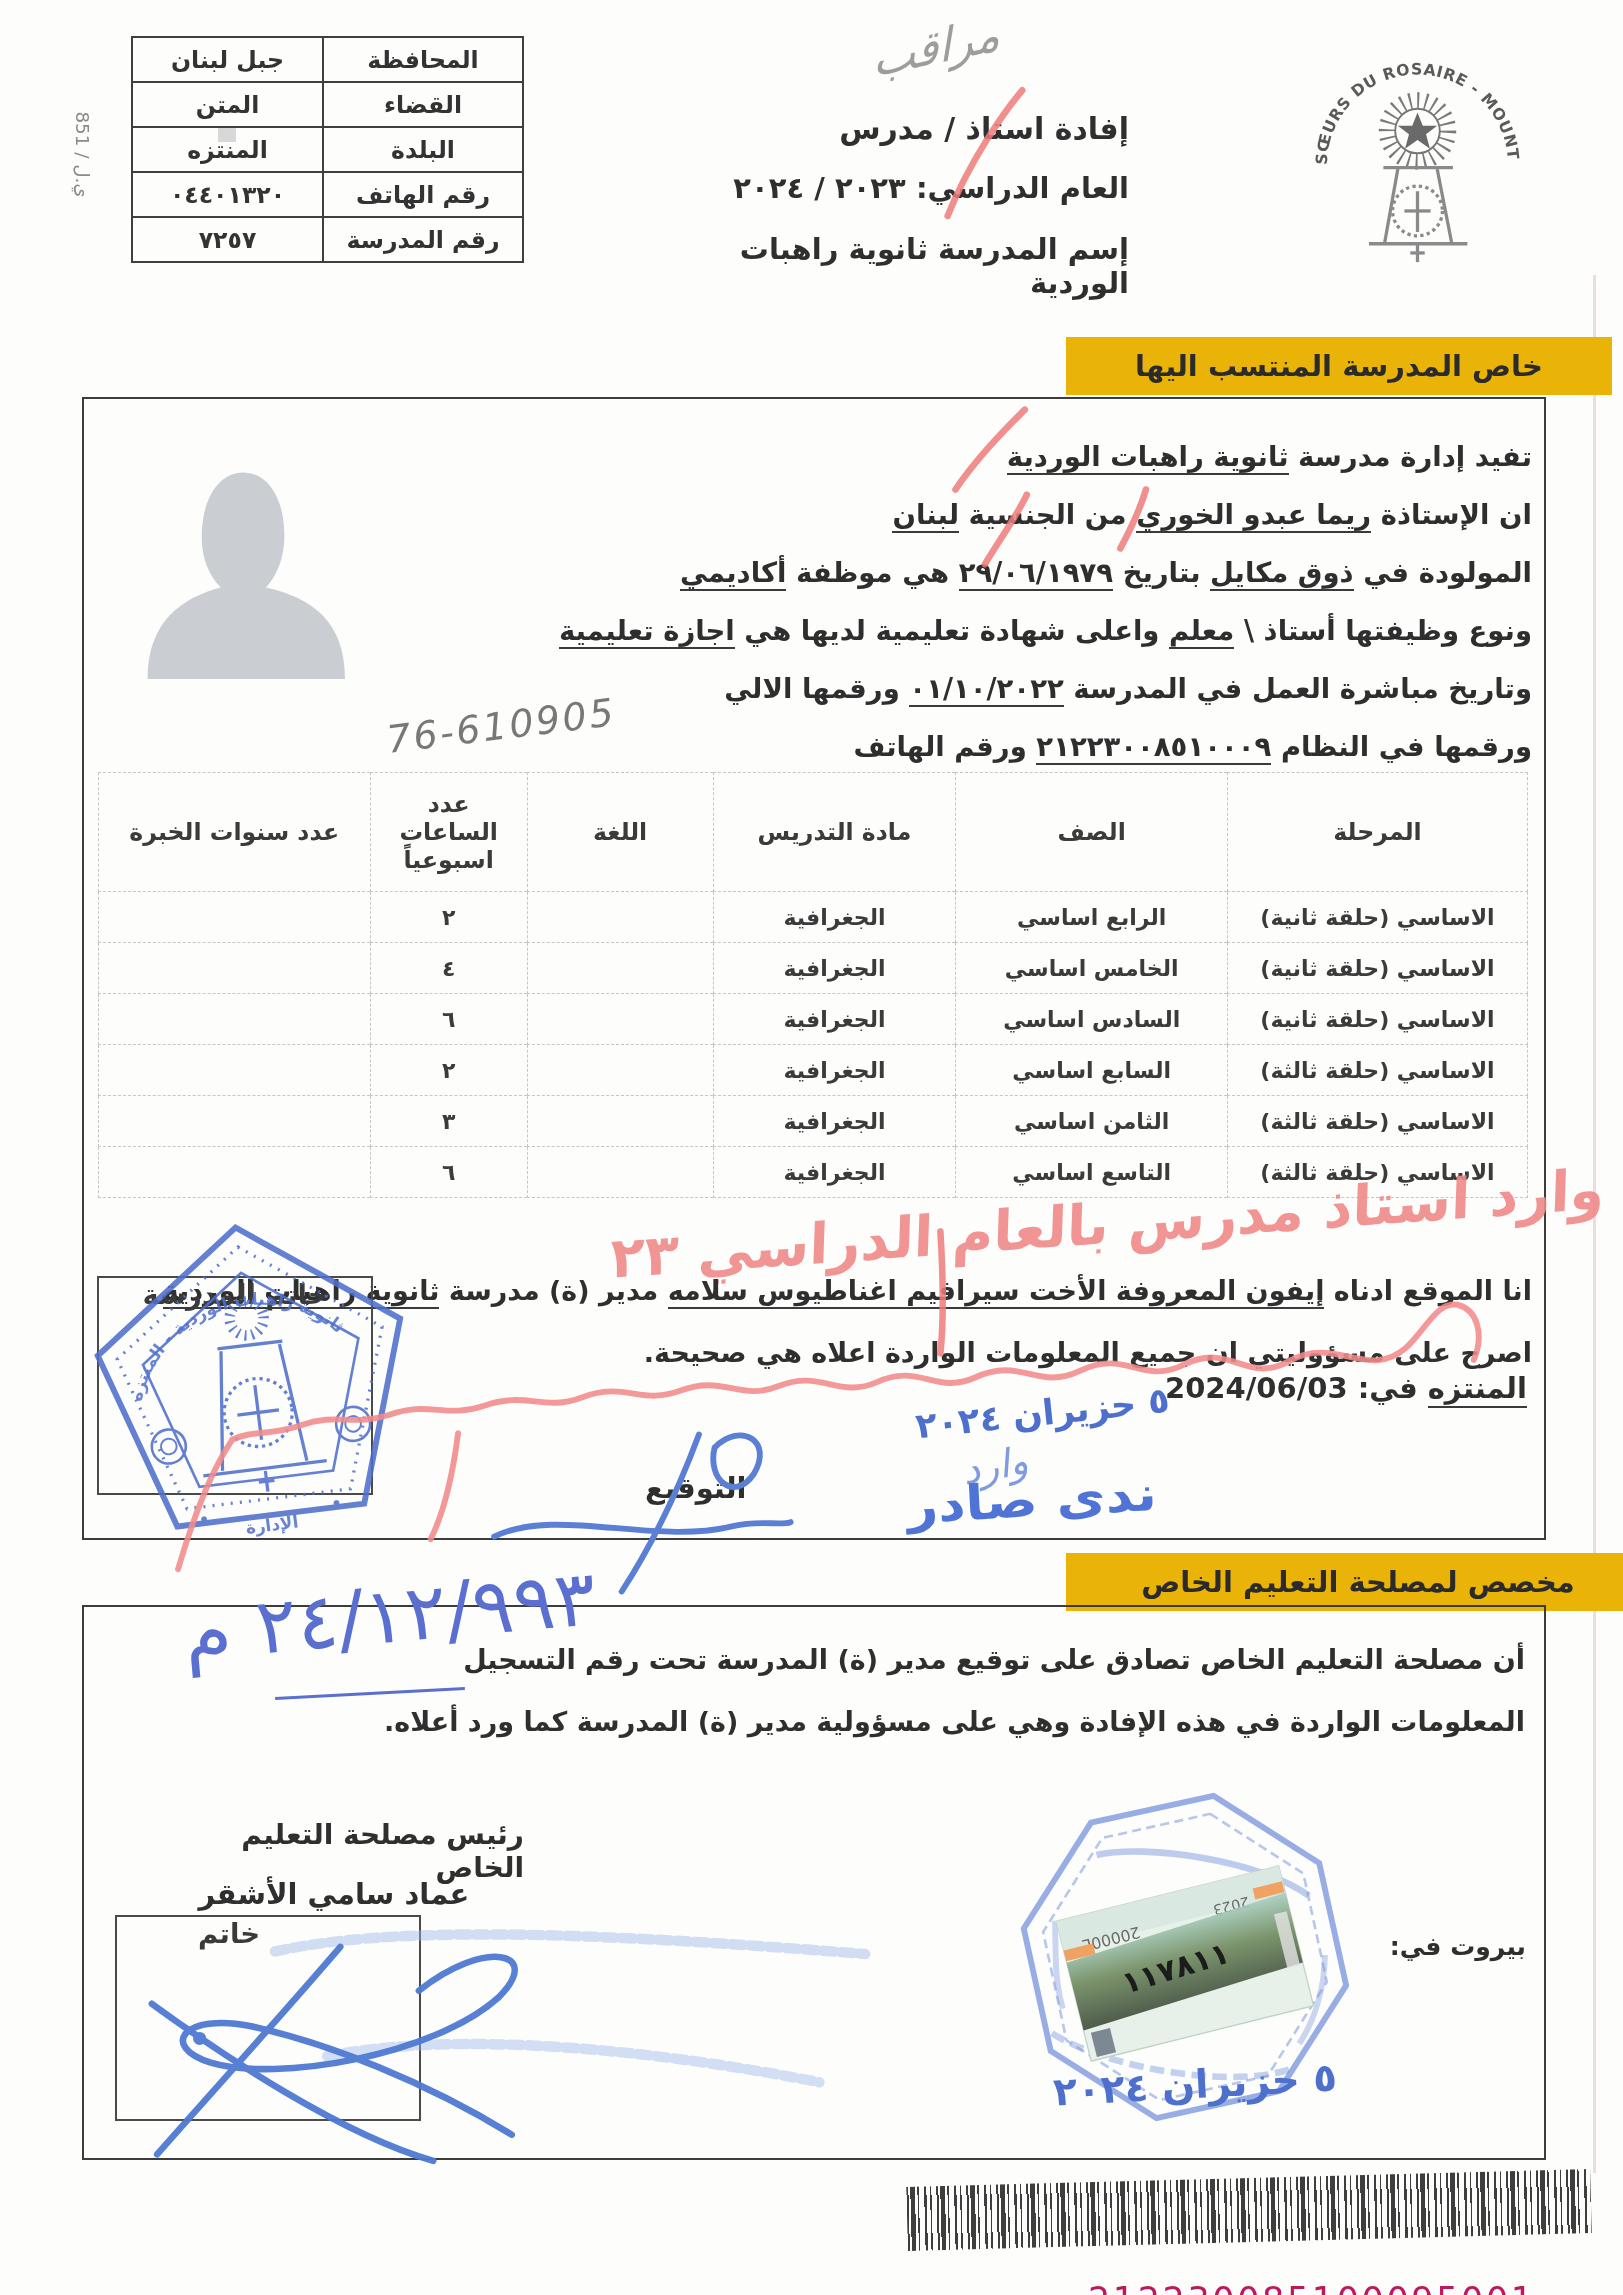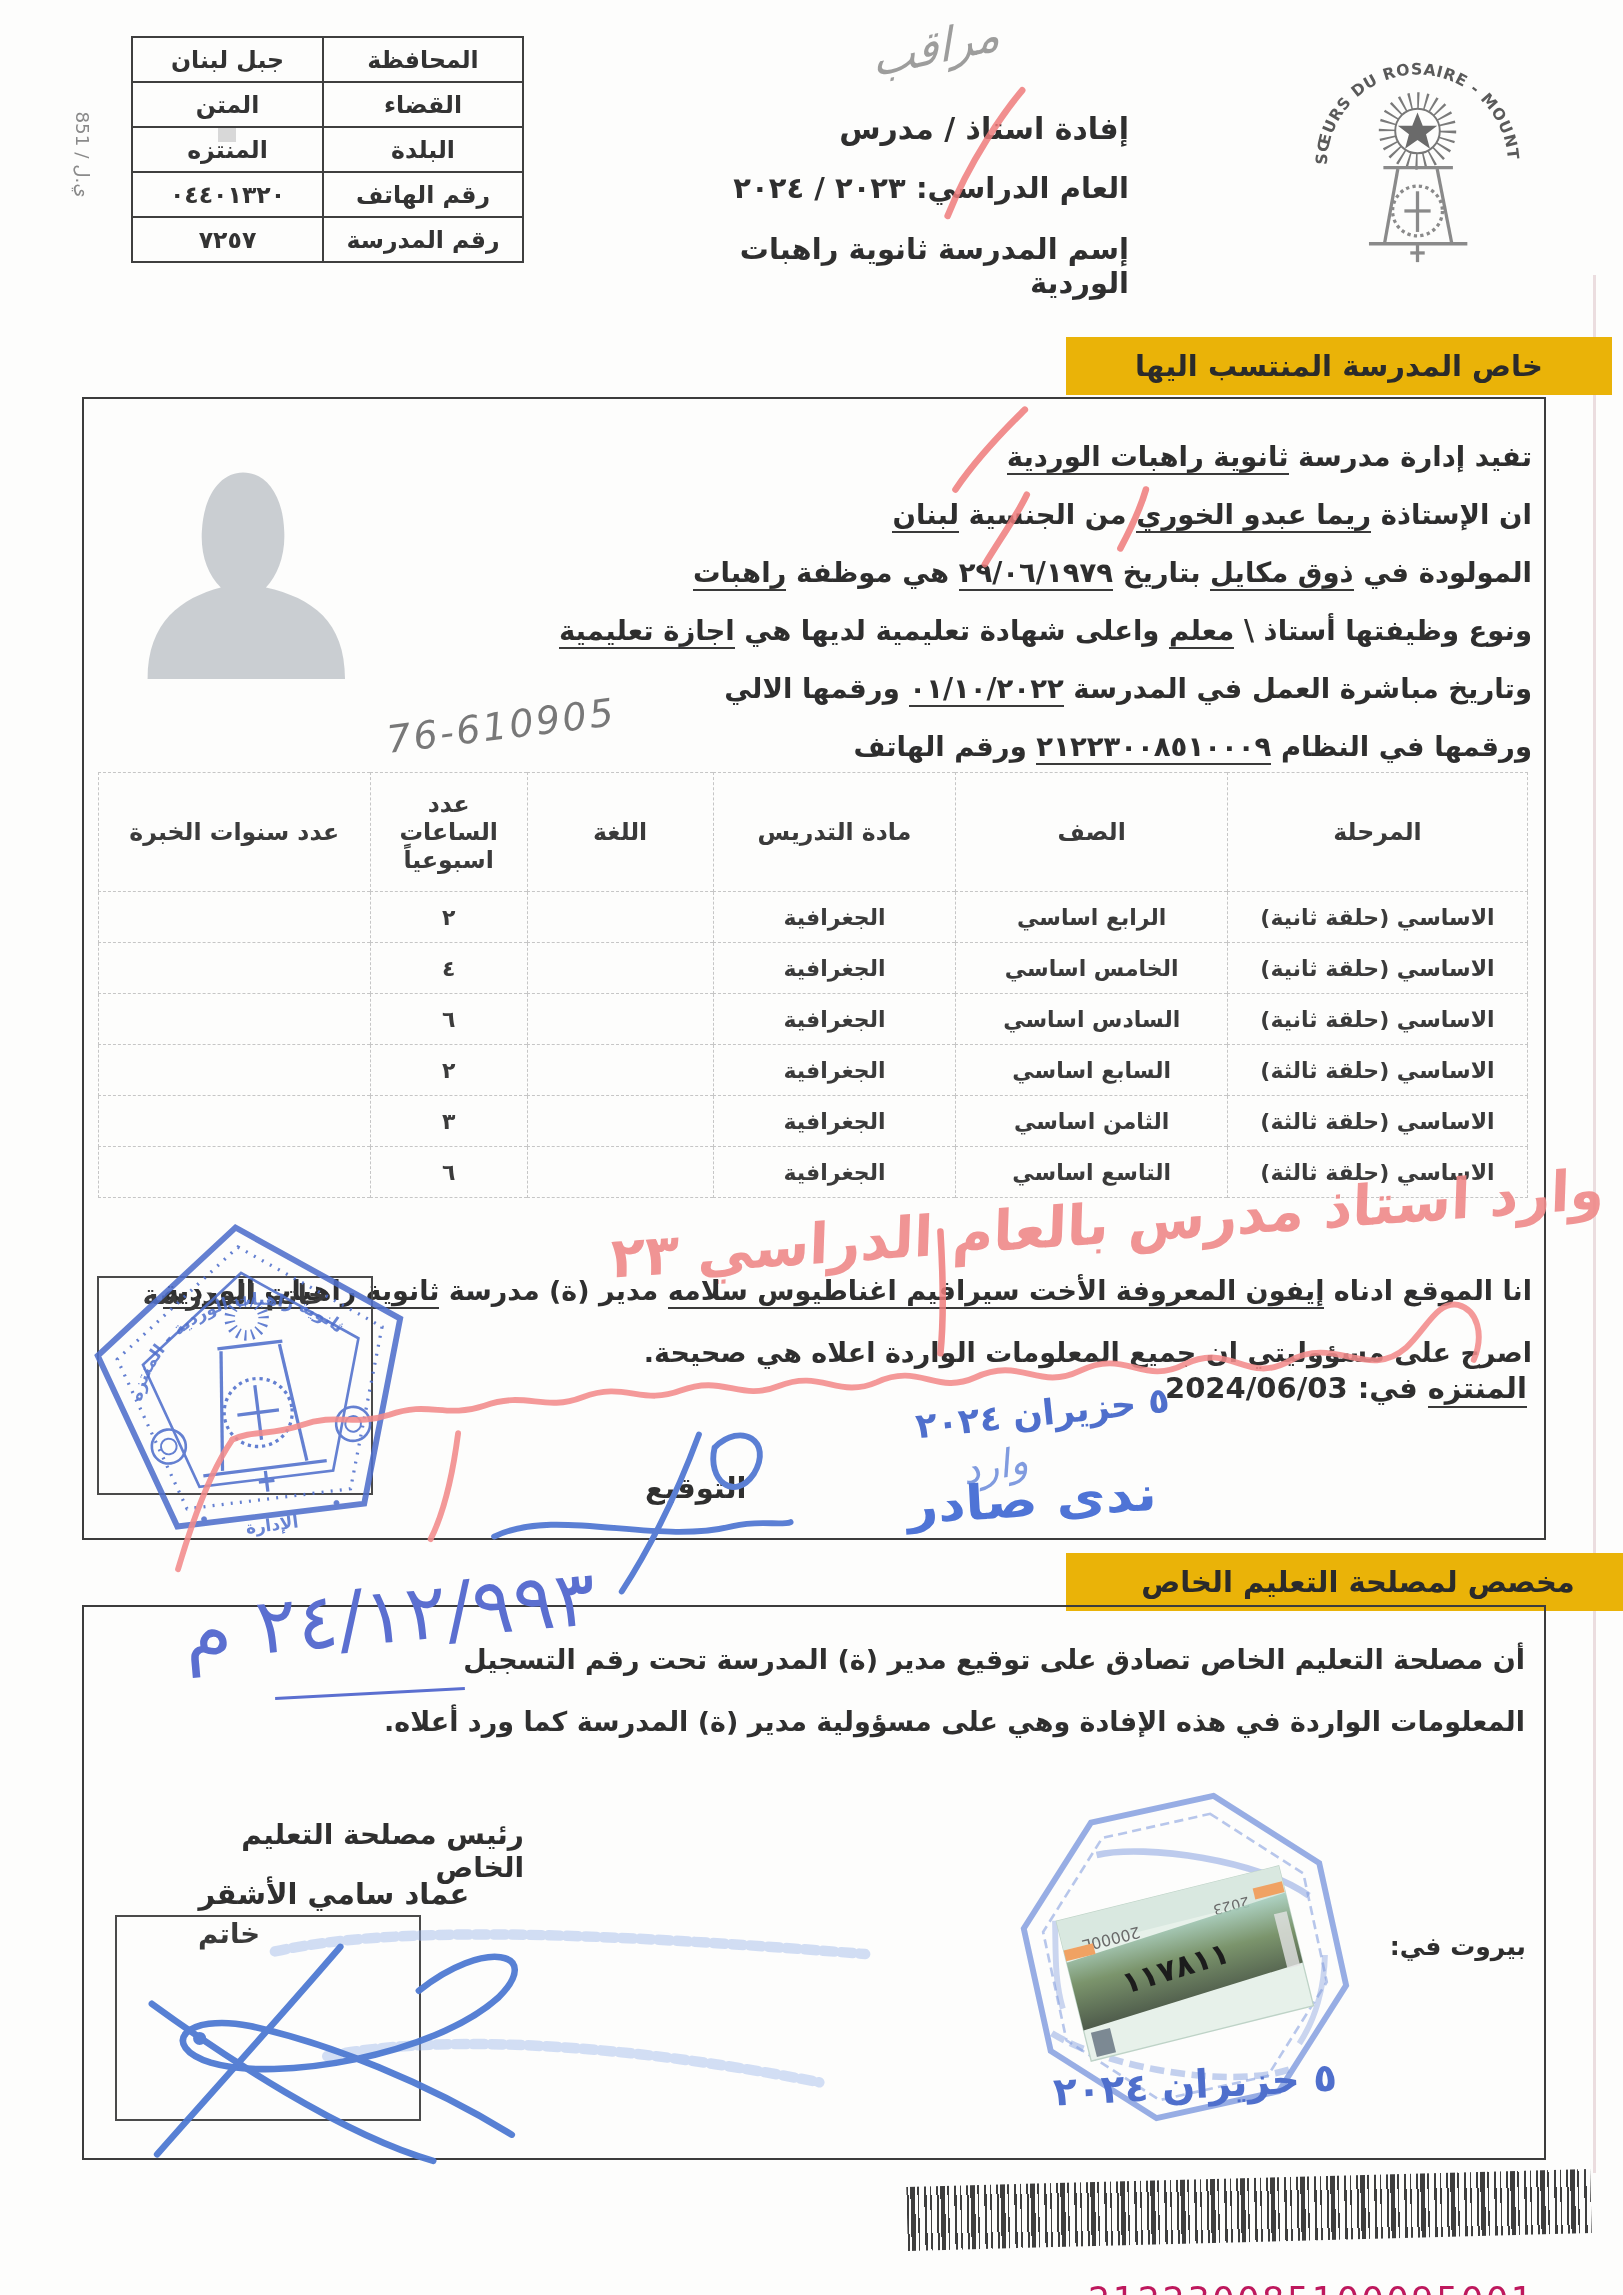--- a/index.html
+++ b/index.html
@@ -112,21 +112,21 @@
 
   <svg class="abs" style="left:108px;top:424px;" width="308" height="255" viewBox="0 0 470 390">
     <path fill="#c7cbd0" opacity="0.95" d="M 60,390 C 60,302 112,266 172,250 C 152,230 141,200 143,164
       C 146,108 172,74 206,74 C 241,74 267,108 269,164 C 271,200 259,232 241,250
       C 312,266 362,302 362,390 Z"></path>
   </svg>
 
   <div class="abs ar par" style="left:419px;top:427px;width:1113px;">
     <div><span>تفيد إدارة مدرسة </span><span class="u">ثانوية راهبات الوردية</span></div>
     <div><span>ان الإستاذة </span><span class="u">ريما عبدو الخوري</span><span> من الجنسية </span><span class="u">لبنان</span></div>
-    <div><span>المولودة في </span><span class="u">ذوق مكايل</span><span> بتاريخ </span><span class="u">٢٩/٠٦/١٩٧٩</span><span> هي موظفة </span><span class="u">راهبات</span></div>
+    <div><span>المولودة في </span><span class="u">ذوق مكايل</span><span> بتاريخ </span><span class="u">٢٩/٠٦/١٩٧٩</span><span> هي موظفة </span><span class="u">أكاديمي</span></div>
     <div><span>ونوع وظيفتها أستاذ \ </span><span class="u">معلم</span><span> واعلى شهادة تعليمية لديها هي </span><span class="u">اجازة تعليمية</span></div>
     <div><span>وتاريخ مباشرة العمل في المدرسة </span><span class="u">٠١/١٠/٢٠٢٢</span><span> ورقمها الالي</span></div>
     <div><span>ورقمها في النظام </span><span class="u">٢١٢٢٣٠٠٨٥١٠٠٠٩</span><span> ورقم الهاتف</span></div>
   </div>
 
   <div class="abs hand-gray" style="left:386px;top:704px;font-size:38px;font-style:italic;transform:rotate(-7deg);color:#787878;letter-spacing:2.6px;">76-610905</div>
 
   <table class="sched abs" style="left:98px;top:772px;">
     <colgroup>
         <col style="width:21%">

